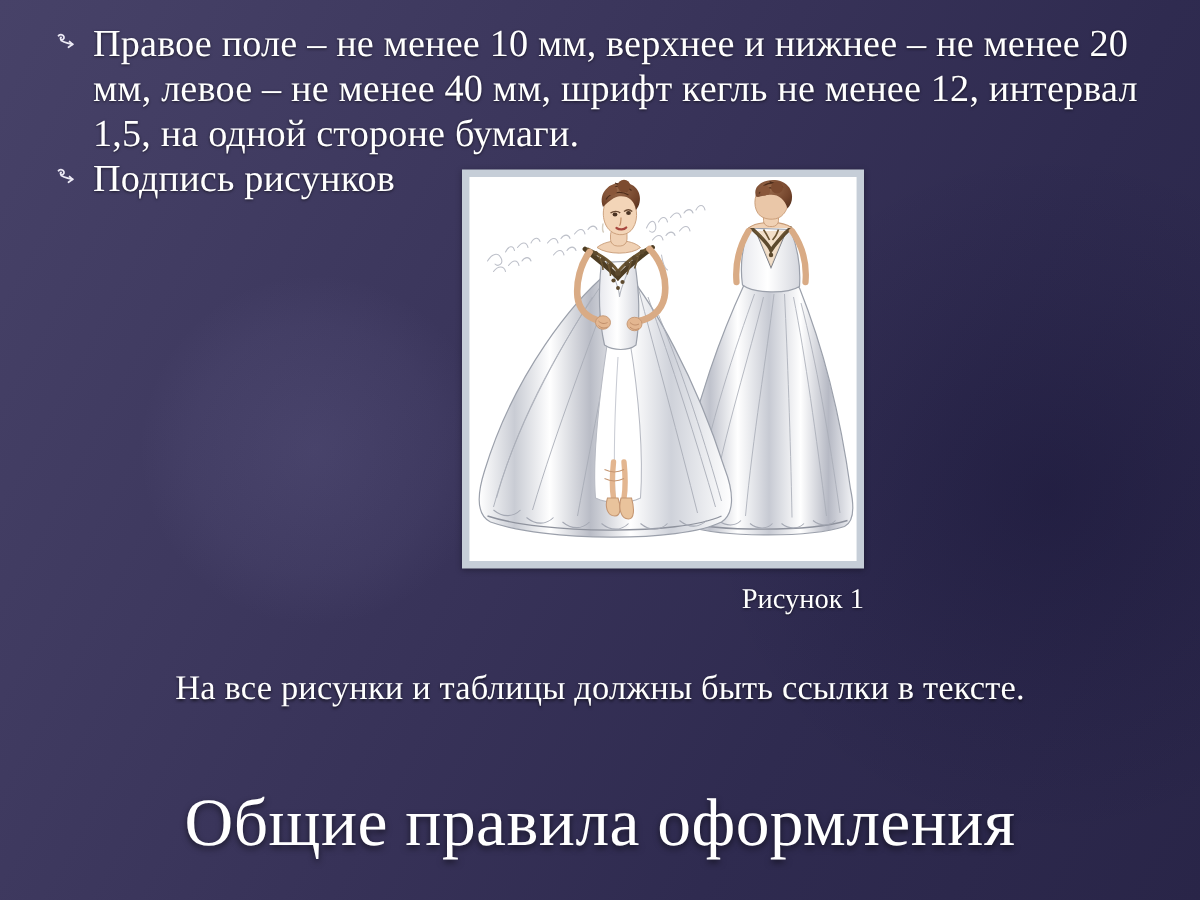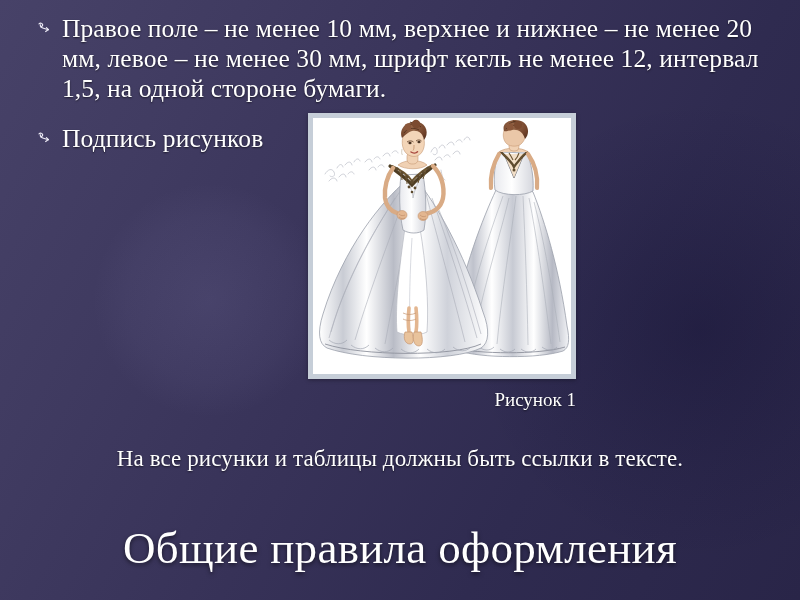--- a/index.html
+++ b/index.html
@@ -30,21 +30,21 @@
     top: 14px;
     width: 740px;
   }
 
   .bullet-row {
     display: flex;
     align-items: flex-start;
   }
 
   .bullet-row + .bullet-row {
-    margin-top: 20px;
+    margin-top: 0;
   }
 
   .bullet-mark {
     flex: 0 0 auto;
     width: 26px;
     font-family: "DejaVu Sans", sans-serif;
     font-size: 15px;
     line-height: 30px;
     color: #e9e7f3;
     text-align: left;
@@ -137,21 +137,21 @@
   <div class="body-block">
 
     <div class="bullet-row first">
       <span class="bullet-mark">
         <svg width="15" height="15" viewBox="0 0 16 16" aria-hidden="true">
           <path d="M3.2 4.1c1.5-1.4 3.6-0.7 3.9 0.9 0.25 1.3-0.9 2.2-1.9 1.8-0.75-0.3-0.85-1.3-0.15-1.6" fill="none" stroke="#eceaf5" stroke-width="1.25" stroke-linecap="round"></path>
           <path d="M5.1 7.4c1.4 0.9 3.0 1.5 4.6 1.9l3.6 0.9" fill="none" stroke="#eceaf5" stroke-width="1.25" stroke-linecap="round"></path>
           <path d="M13.3 10.2l-3.0 2.1M13.3 10.2l-2.2-2.0" fill="none" stroke="#eceaf5" stroke-width="1.25" stroke-linecap="round"></path>
         </svg>
       </span>
-      <span class="bullet-text">Правое поле – не менее 10 мм,  верхнее и нижнее – не менее 20 мм, левое – не менее 30 мм, шрифт кегль не менее 12, интервал 1,5, на одной стороне бумаги.</span>
+      <span class="bullet-text">Правое поле – не менее 10 мм,  верхнее и нижнее – не менее 20 мм, левое – не менее 40 мм, шрифт кегль не менее 12, интервал 1,5, на одной стороне бумаги.</span>
     </div>
 
     <div class="bullet-row second">
       <span class="bullet-mark">
         <svg width="15" height="15" viewBox="0 0 16 16" aria-hidden="true">
           <path d="M3.2 4.1c1.5-1.4 3.6-0.7 3.9 0.9 0.25 1.3-0.9 2.2-1.9 1.8-0.75-0.3-0.85-1.3-0.15-1.6" fill="none" stroke="#eceaf5" stroke-width="1.25" stroke-linecap="round"></path>
           <path d="M5.1 7.4c1.4 0.9 3.0 1.5 4.6 1.9l3.6 0.9" fill="none" stroke="#eceaf5" stroke-width="1.25" stroke-linecap="round"></path>
           <path d="M13.3 10.2l-3.0 2.1M13.3 10.2l-2.2-2.0" fill="none" stroke="#eceaf5" stroke-width="1.25" stroke-linecap="round"></path>
         </svg>
       </span>

